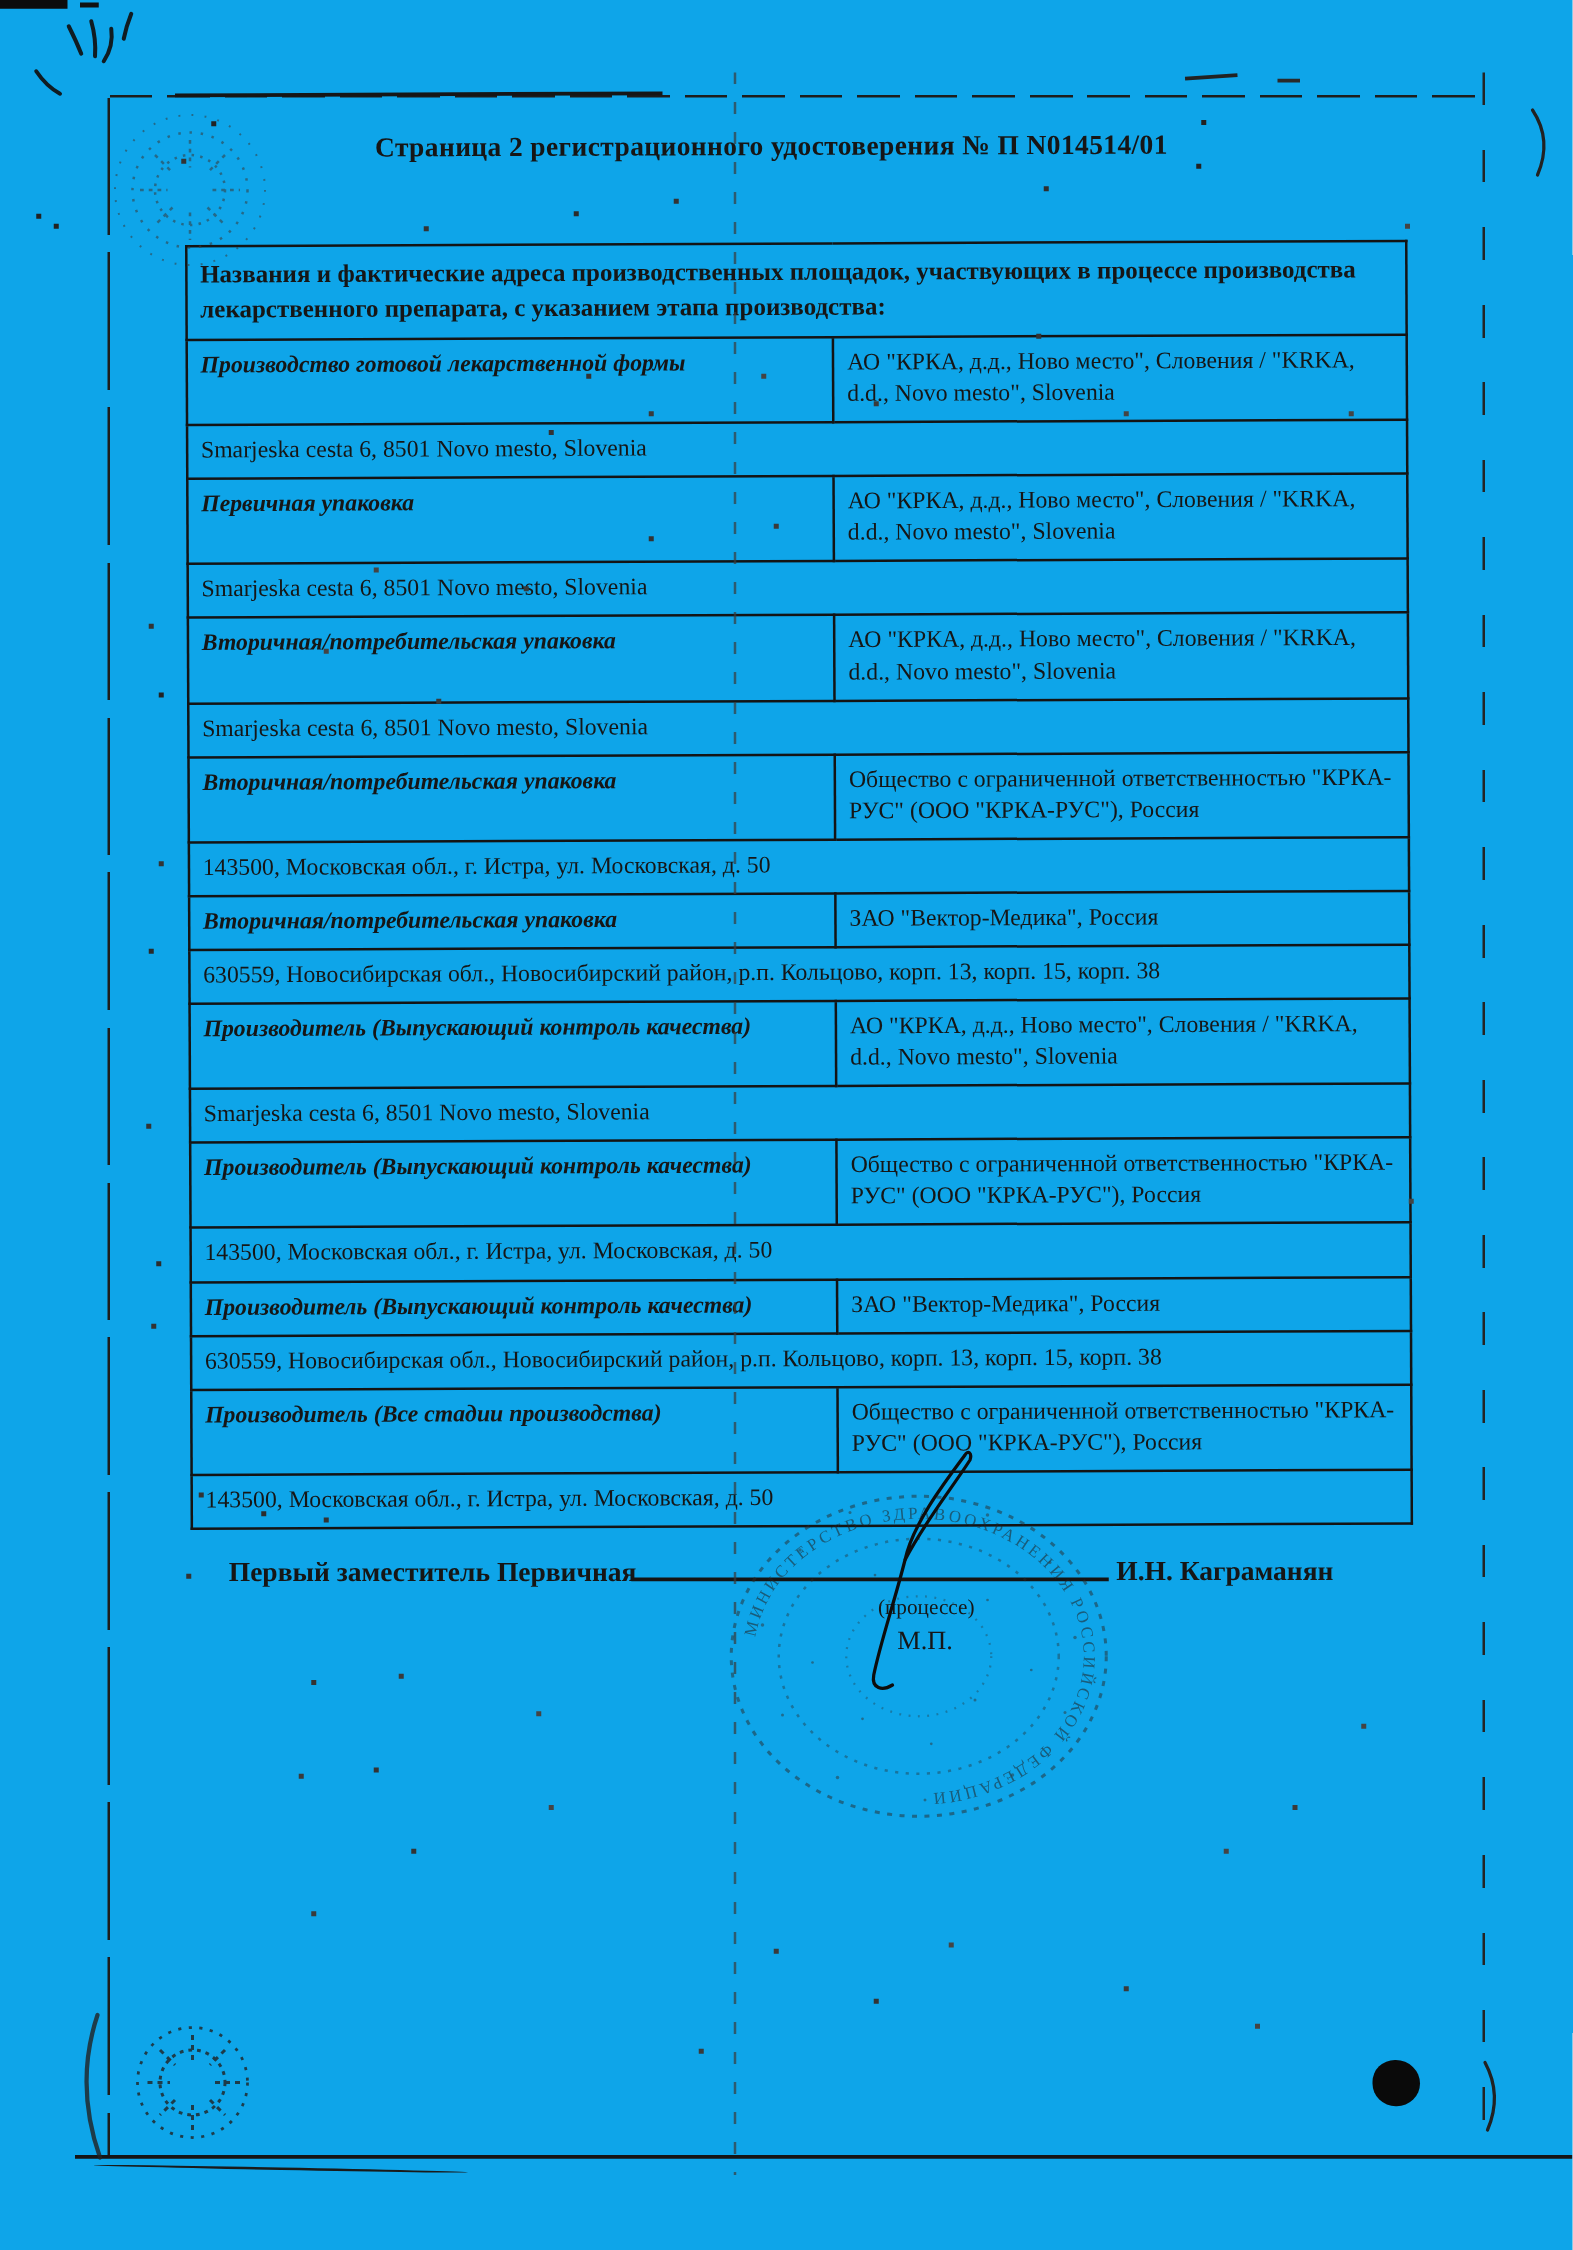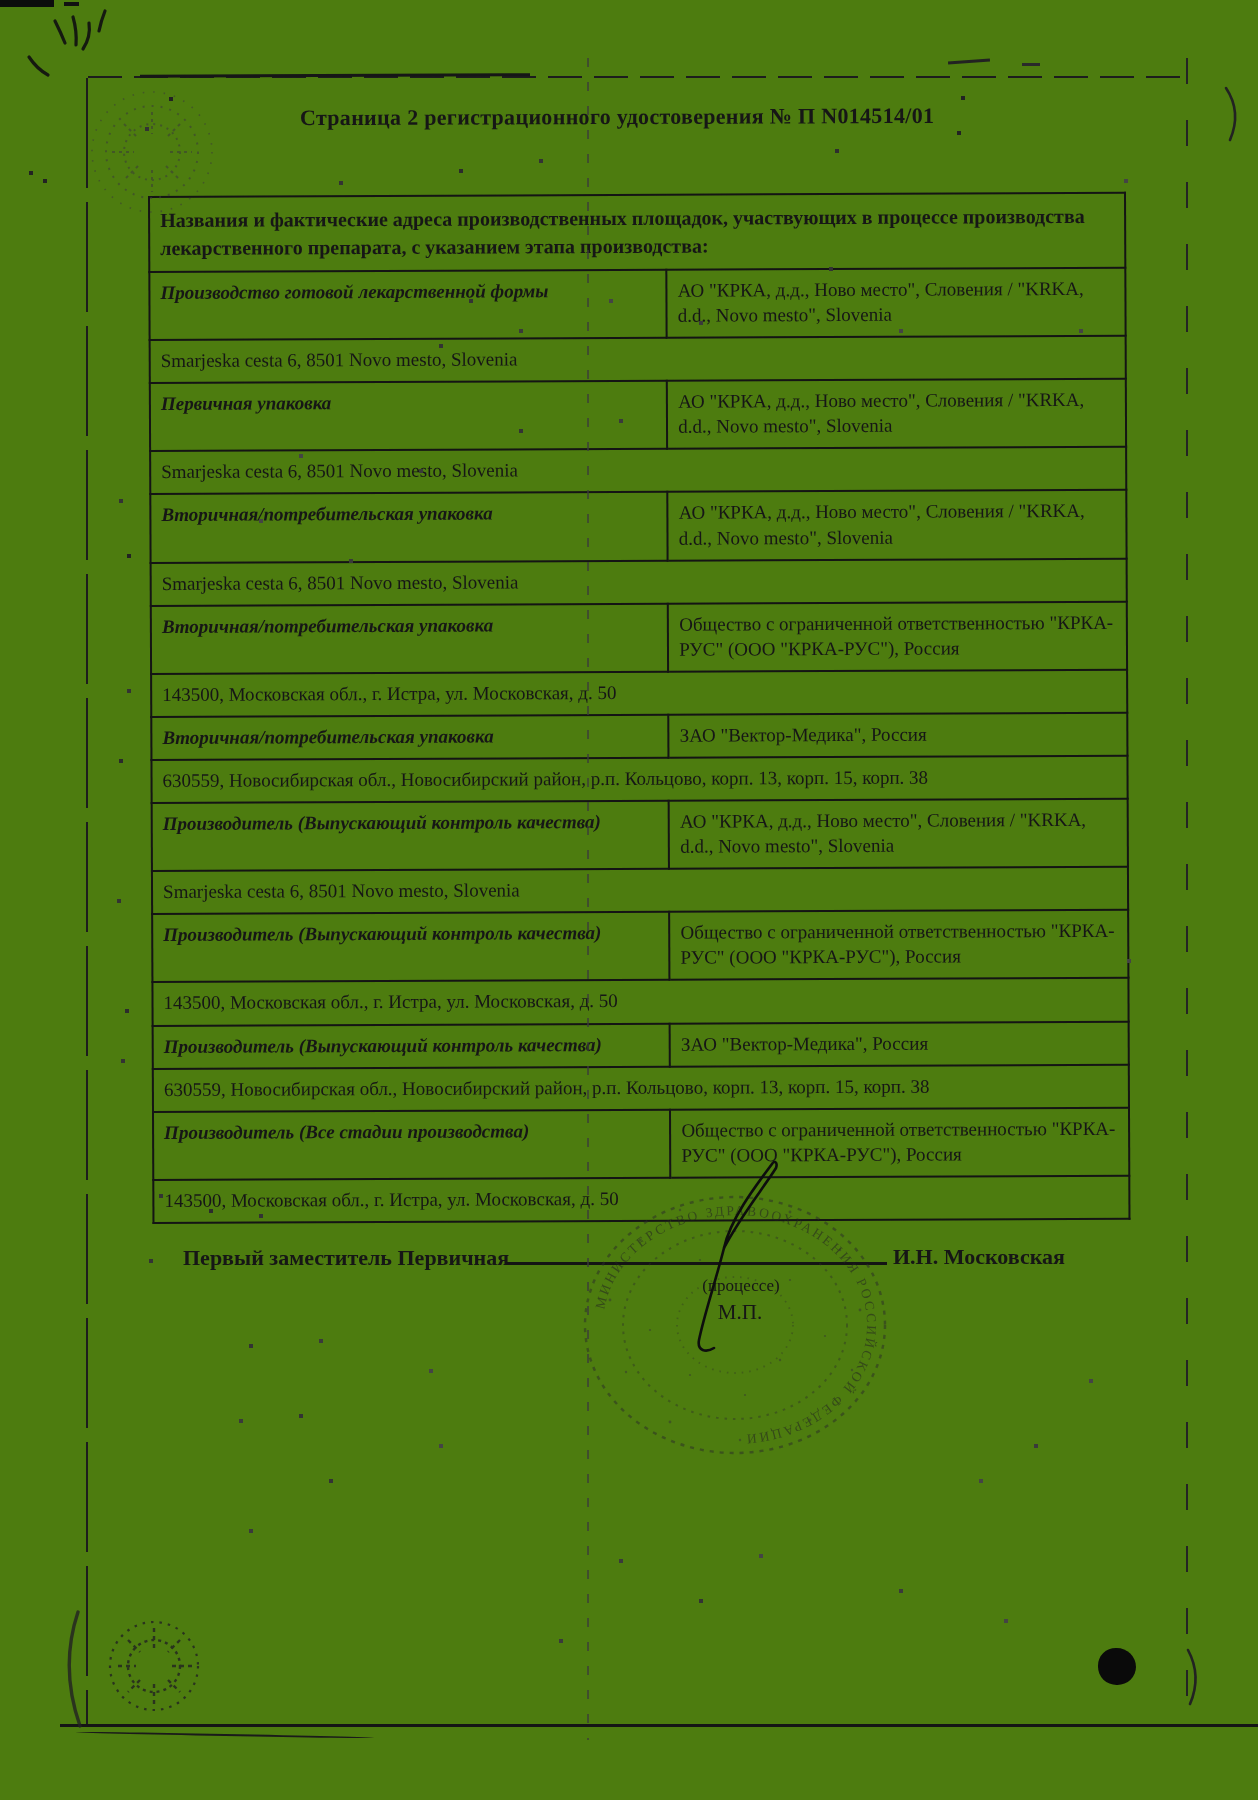--- a/index.html
+++ b/index.html
@@ -1,17 +1,17 @@
 <!DOCTYPE html>
 <html><head>
 <meta charset="utf-8">
 <style>
   html,body{margin:0;padding:0;background:#e8e8e8;}
   .page{
-    position:relative;width:1258px;height:1800px;background:#4d7c0f;
+    position:relative;width:1258px;height:1800px;background:#0ea5e9;
     margin:0 auto;overflow:hidden;
     font-family:"Liberation Serif", serif;color:#161616;
   }
   
   .edge{position:absolute;z-index:6;pointer-events:none;}
   .edge-top{left:88px;top:76px;width:1100px;height:2px;
     background:repeating-linear-gradient(90deg,#1d1d1d 0 34px,transparent 34px 46px);}
   .edge-top-dark{left:140px;top:74px;width:390px;height:3px;background:#161616;transform:rotate(-0.25deg);}
   .edge-left{left:86px;top:78px;width:2px;height:1648px;
     background:repeating-linear-gradient(180deg,#1d1d1d 0 110px,transparent 110px 124px);}
@@ -207,21 +207,21 @@
       <td class="c-value">Общество с ограниченной ответственностью "КРКА-РУС" (ООО "КРКА-РУС"), Россия</td>
     </tr>
     <tr>
       <td class="c-addr" colspan="2">143500, Московская обл., г. Истра, ул. Московская, д. 50</td>
     </tr>
   </tbody>
     </table>
 
   <div class="sig-title">Первый заместитель Первичная</div>
   <div class="sig-line"></div>
-  <div class="sig-name">И.Н. Московская</div>
+  <div class="sig-name">И.Н. Каграманян</div>
   <div class="sig-caption">(процессе)</div>
   <div class="sig-mp">М.П.</div>
 
   <svg class="stamp-svg" width="420" height="360" viewBox="0 0 420 360">
     <g fill="none" stroke="#2a2a2a">
       <ellipse cx="195" cy="185" rx="150" ry="128" stroke-dasharray="4 6" stroke-width="2.4" opacity="0.5"></ellipse>
       <ellipse cx="195" cy="185" rx="112" ry="94" stroke-dasharray="2.5 6" stroke-width="2" opacity="0.4"></ellipse>
       <ellipse cx="195" cy="185" rx="58" ry="48" stroke-dasharray="1.5 6" stroke-width="1.8" opacity="0.35"></ellipse>
     </g>
     <path id="stampArc" d="M 63,185 a 132,110 0 1 1 264,0 a 132,110 0 1 1 -264,0" fill="none"></path>

